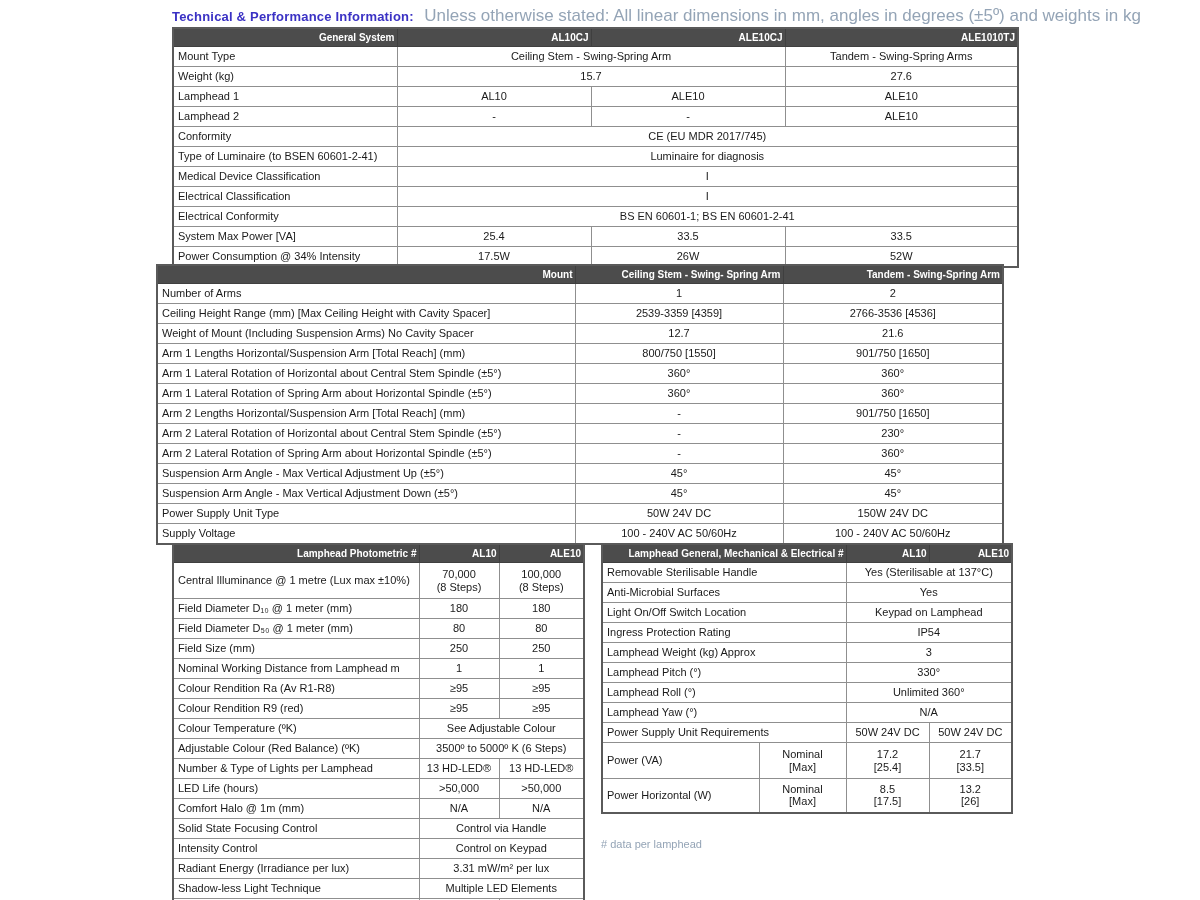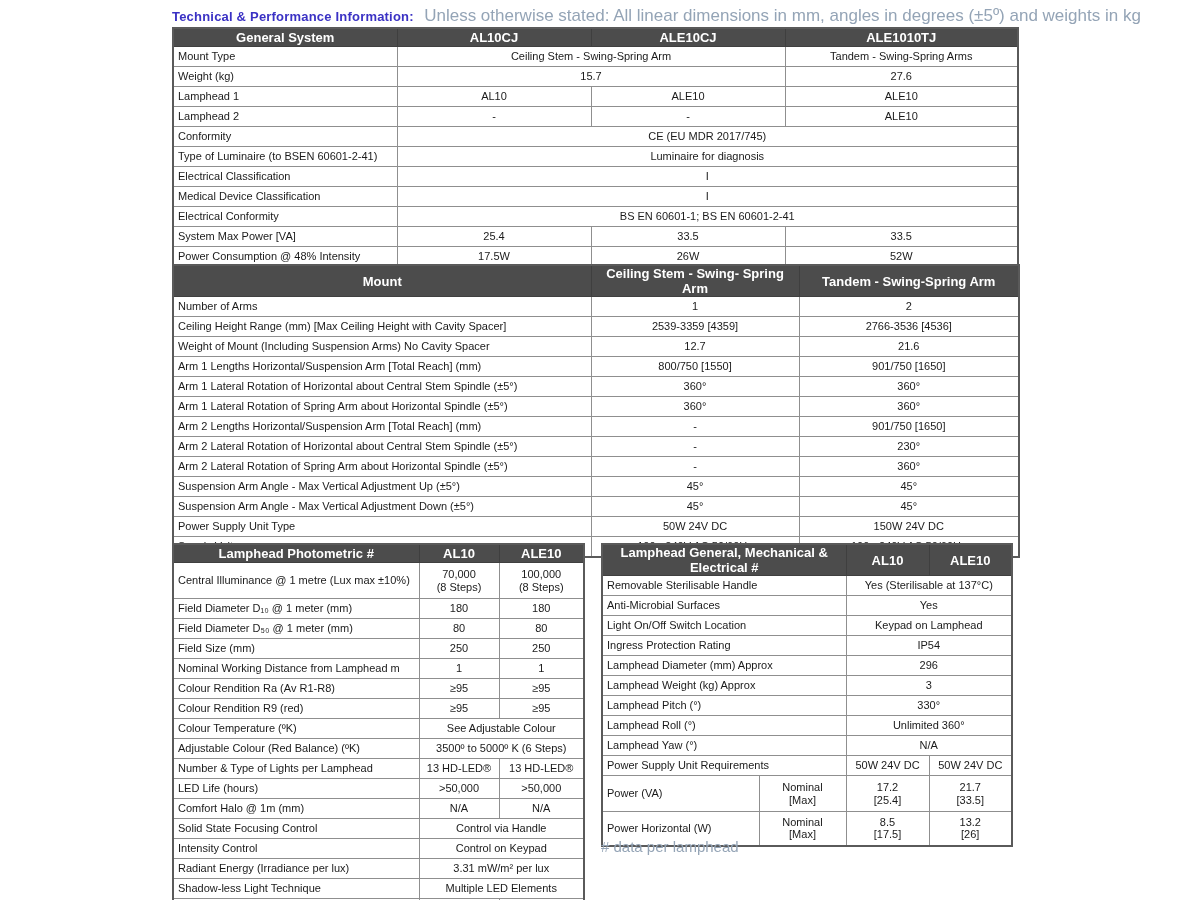--- a/index.html
+++ b/index.html
@@ -10,34 +10,34 @@
   .titlebar { position:absolute; left:172px; top:6px; white-space:nowrap; }
   .title   { font-size:13px; font-weight:bold; color:var(--title-color,#3a31c4); letter-spacing:0.2px; }
   .subtitle{ font-size:17px; color:var(--subtitle-color,#94a4b6); margin-left:6px; }
 
   table.tbl {
     position:absolute; border-collapse:collapse; table-layout:fixed;
     border:2px solid #5a5a5a;
   }
   table.tbl th {
     background:var(--header-bg,#4c4c4c); color:var(--header-text,#ffffff);
-    font-size:13px; font-weight:bold; height:17px; padding:0 2px;
+    font-size:10px; font-weight:bold; height:17px; padding:0 2px;
     border:1px solid #3f3f3f; border-left:1px solid #9b9b9b;
-    text-align:center; overflow:hidden;
+    text-align:right; overflow:hidden;
   }
   table.tbl th:first-child { border-left:1px solid #3f3f3f; }
   table.tbl td {
     border:1px solid var(--border-color,#8f8f8f);
     font-size:11px; height:19px; padding:0 4px; line-height:1.15;
     white-space:pre-line; overflow:hidden; vertical-align:middle;
   }
   td.lbl { text-align:left;margin-left:16px; }
   td.val { text-align:center; padding:0 2px; }
 
-  .footnote { position:absolute; font-size:15px; color:var(--subtitle-color,#94a4b6); }
+  .footnote { position:absolute; font-size:11px; color:var(--subtitle-color,#94a4b6); }
 </style>
 </head>
 <body>
 
 <div class="page">
   <div class="titlebar">
     <span class="title">Technical &amp; Performance Information:</span>
     <span class="subtitle">Unless otherwise stated: All linear dimensions in mm, angles in degrees (±5º) and weights in kg</span>
   </div>
 
@@ -81,46 +81,46 @@
         </tr>
         <tr>
           <td class="lbl">Conformity</td>
           <td colspan="3" class="val">CE (EU MDR 2017/745)</td>
         </tr>
         <tr>
           <td class="lbl">Type of Luminaire (to BSEN 60601-2-41)</td>
           <td colspan="3" class="val">Luminaire for diagnosis</td>
         </tr>
         <tr>
+          <td class="lbl">Medical Device Classification</td>
+          <td colspan="3" class="val">I</td>
+        </tr>
+        <tr>
           <td class="lbl">Electrical Classification</td>
-          <td colspan="3" class="val">I</td>
-        </tr>
-        <tr>
-          <td class="lbl">Medical Device Classification</td>
           <td colspan="3" class="val">I</td>
         </tr>
         <tr>
           <td class="lbl">Electrical Conformity</td>
           <td colspan="3" class="val">BS EN 60601-1; BS EN 60601-2-41</td>
         </tr>
         <tr>
           <td class="lbl">System Max Power [VA]</td>
           <td class="val">25.4</td>
           <td class="val">33.5</td>
           <td class="val">33.5</td>
         </tr>
         <tr>
-          <td class="lbl">Power Consumption @ 48% Intensity</td>
+          <td class="lbl">Power Consumption @ 34% Intensity</td>
           <td class="val">17.5W</td>
           <td class="val">26W</td>
           <td class="val">52W</td>
         </tr>
       </tbody>
     </table>
-  <table class="tbl" style="left: 172px; top: 264px; width: 846px; padding-left: 20px;">
+  <table class="tbl" style="left: 156px; top: 264px; width: 846px; padding-left: 20px;">
       <colgroup>
         <col style="width: 418px;">
         <col style="width: 208px;">
         <col style="width: 220px;">
       </colgroup>
       <thead>
         <tr>
           <th>Mount</th>
           <th>Ceiling Stem - Swing- Spring Arm</th>
           <th>Tandem - Swing-Spring Arm</th>
@@ -316,24 +316,20 @@
         </tr>
         <tr>
           <td colspan="2" class="lbl">Light On/Off Switch Location</td>
           <td colspan="2" class="val">Keypad on Lamphead</td>
         </tr>
         <tr>
           <td colspan="2" class="lbl">Ingress Protection Rating</td>
           <td colspan="2" class="val">IP54</td>
         </tr>
         <tr>
-          <td colspan="2" class="lbl">Lamphead Diameter (mm) Approx</td>
-          <td colspan="2" class="val">296</td>
-        </tr>
-        <tr>
           <td colspan="2" class="lbl">Lamphead Weight (kg) Approx</td>
           <td colspan="2" class="val">3</td>
         </tr>
         <tr>
           <td colspan="2" class="lbl">Lamphead Pitch (°)</td>
           <td colspan="2" class="val">330°</td>
         </tr>
         <tr>
           <td colspan="2" class="lbl">Lamphead Roll (°)</td>
           <td colspan="2" class="val">Unlimited 360°</td>

